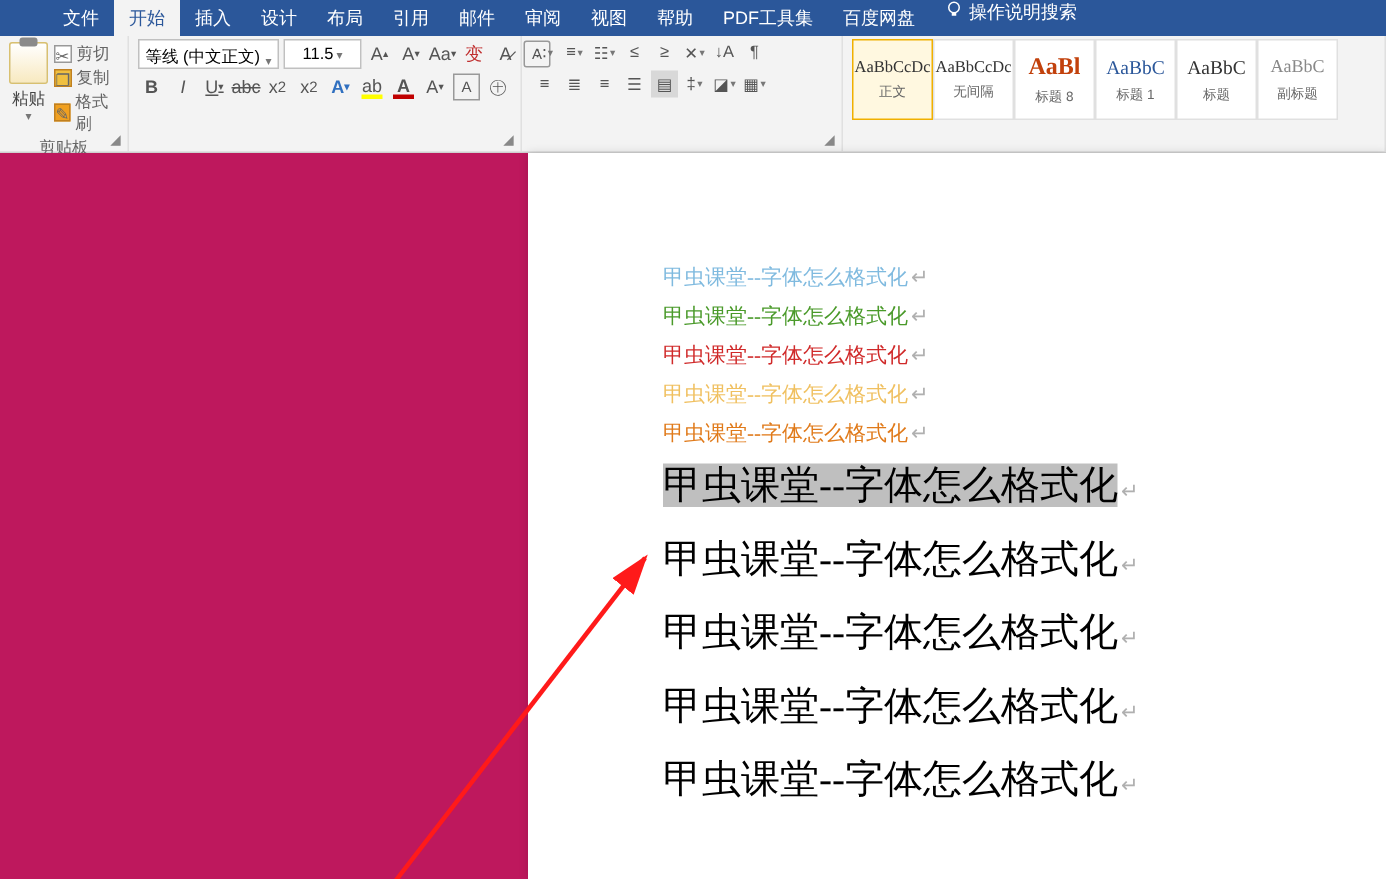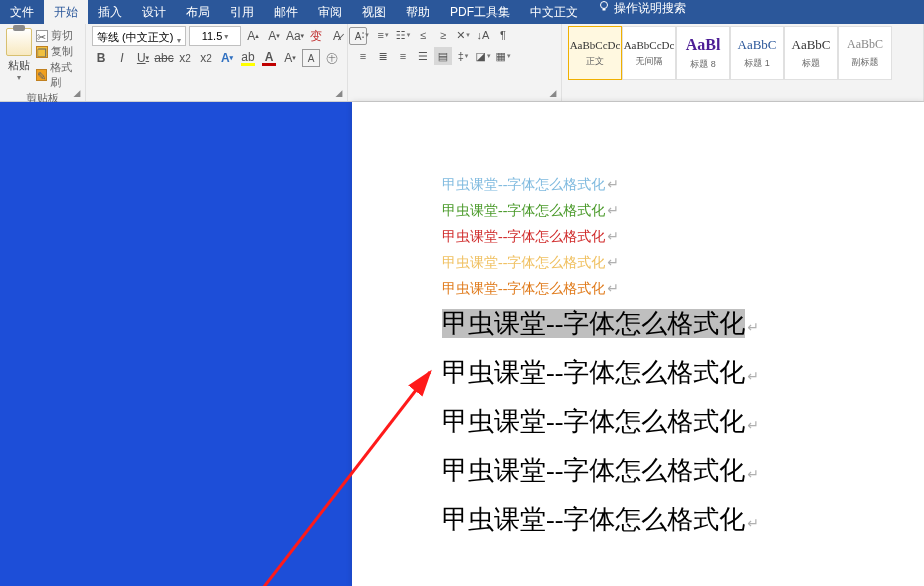--- a/index.html
+++ b/index.html
@@ -1,21 +1,21 @@
 <!DOCTYPE html>
 <html><head>
 <meta charset="utf-8">
 <style>
   * { box-sizing: border-box; margin: 0; padding: 0; }
   body { font-family: "Microsoft YaHei", Arial, sans-serif; background: #e0e0e0; width: 924px; height: 586px; overflow: hidden; }
   
   
   .tab-bar { background: #2b579a; height: 24px; display: flex; align-items: stretch; color: #fff; font-size: 12px; }
   .tab { padding: 0 10px; display: flex; align-items: center; cursor: pointer; }
-  .tab.file { background: #2b579a; }
+  .tab.file { background: #2b579a; margin-left: 32px; }
   .tab.active { background: #f3f3f3; color: #2b579a; }
   .tab.help { display: flex; align-items: flex-start; gap: 4px; }
   .bulb { width: 12px; height: 12px; display: inline-block; }
   
   
   .ribbon { background: #f3f3f3; border-bottom: 1px solid #d0d0d0; display: flex; height: 78px; }
   .group { border-right: 1px solid #e0e0e0; padding: 2px 6px 0 6px; display: flex; flex-direction: column; position: relative; }
   .group-label { font-size: 11px; color: #666; text-align: center; padding: 1px 0 2px 0; white-space: nowrap; }
   .group-body { flex: 1; display: flex; align-items: flex-start; }
   .dialog-launcher { position: absolute; right: 2px; bottom: 2px; width: 12px; height: 12px; font-size: 9px; color: #888; text-align: center; line-height: 12px; }
@@ -40,25 +40,25 @@
   
   .para-top, .para-bottom { display:flex; gap:2px; align-items:center; margin-bottom:3px; }
   .pbtn { width:18px; height:18px; display:inline-flex; align-items:center; justify-content:center; font-size:11px; color:#555; border:1px solid transparent; }
   .pbtn.dd::after { content:"▾"; font-size:7px; margin-left:1px; color:#777; }
   
   
   .styles-body { display:flex; gap:0; }
   .style-item { width:54px; height:54px; border:1px solid #e0e0e0; display:flex; flex-direction:column; align-items:center; justify-content:center; font-size:9px; color:#666; background:#fff; }
   .style-item.sel { border:1px solid #f0b000; background:#fff8e0; }
   .style-preview { font-size:11px; color:#333; margin-bottom:4px; font-family:"SimSun"; }
-  .style-preview.big { font-size:16px; font-weight:bold; color:#4c1d95; }
+  .style-preview.big { font-size:16px; font-weight:bold; color:#c2410c; }
   .style-preview.blue { color:#2b579a; }
   
   
-  .workspace { position: relative; background:#1d4ed8; height: calc(586px - 24px - 78px); display:flex; }
+  .workspace { position: relative; background:#be185d; height: calc(586px - 24px - 78px); display:flex; }
   .gutter { width: 352px; }
   .page { background:#fff; width: 572px; padding: 74px 0 0 90px; position:relative; box-shadow: 0 0 6px rgba(0,0,0,0.15); }
   .line { font-family:"SimSun","NSimSun",serif; white-space:nowrap; margin-bottom:8px; position:relative; }
   .pm { color:#b0b0b0; font-size:14px; margin-left:2px; }
   .l-small { font-size:14px; }
   .l-big { font-size:26px; margin-bottom:14px; }
   .sel-bg { background:#bfbfbf; }
   
   
   .arrow { position:absolute; left: 250px; top: 240px; pointer-events:none; }
@@ -72,21 +72,21 @@
   <div class="tab active">开始</div>
   <div class="tab">插入</div>
   <div class="tab">设计</div>
   <div class="tab">布局</div>
   <div class="tab">引用</div>
   <div class="tab">邮件</div>
   <div class="tab">审阅</div>
   <div class="tab">视图</div>
   <div class="tab">帮助</div>
   <div class="tab">PDF工具集</div>
-  <div class="tab">中文正文</div>
+  <div class="tab">百度网盘</div>
   <div class="tab help">
     <span class="bulb">
       <svg viewBox="0 0 12 12">
           <circle cx="6" cy="5" r="3.5" fill="none" stroke="#fff" stroke-width="1"></circle>
           <rect x="4.5" y="8.5" width="3" height="2" fill="#fff"></rect>
         </svg>
     </span>
     <span>操作说明搜索</span>
   </div>
 </div>

